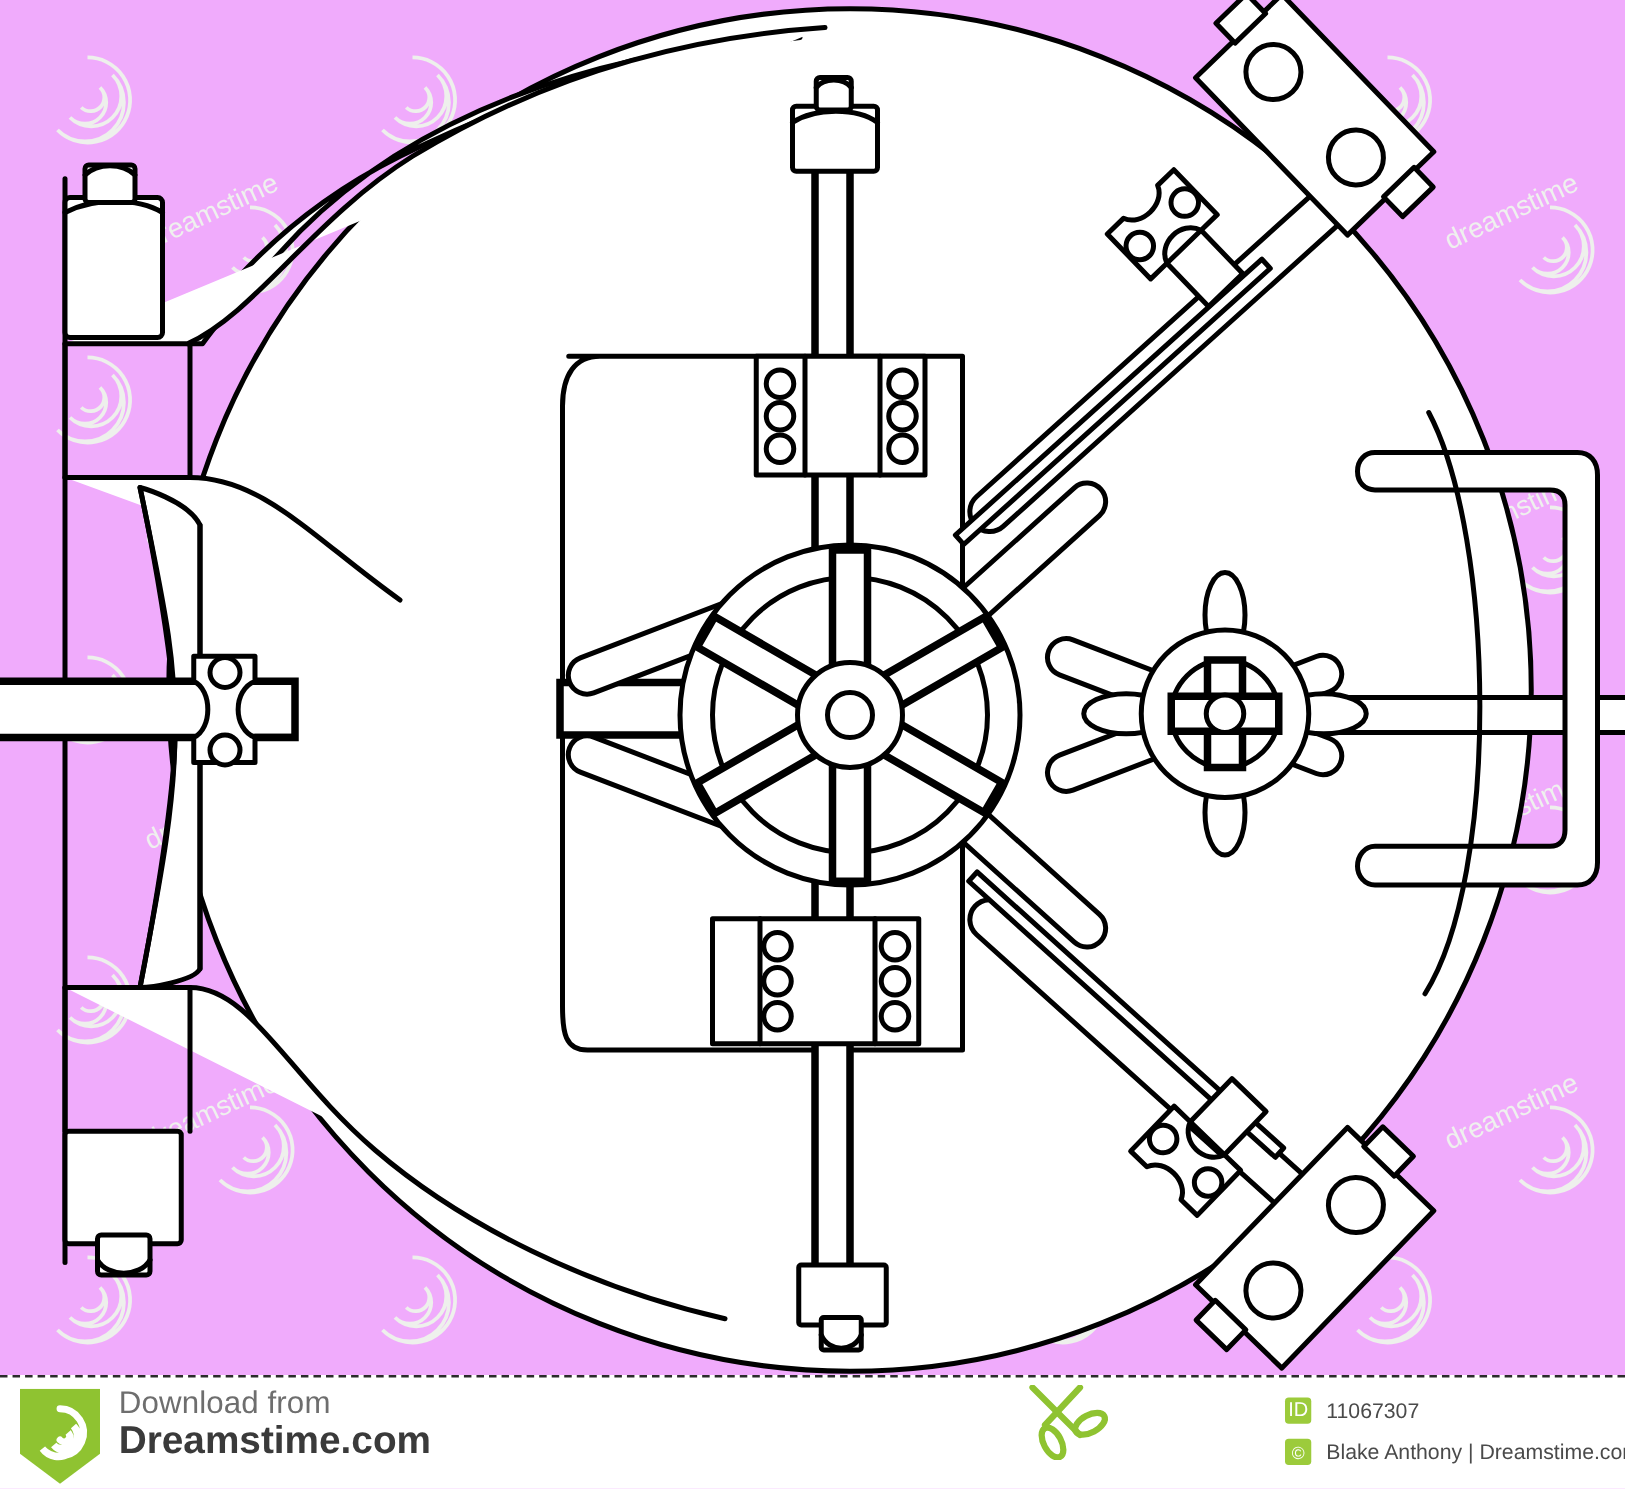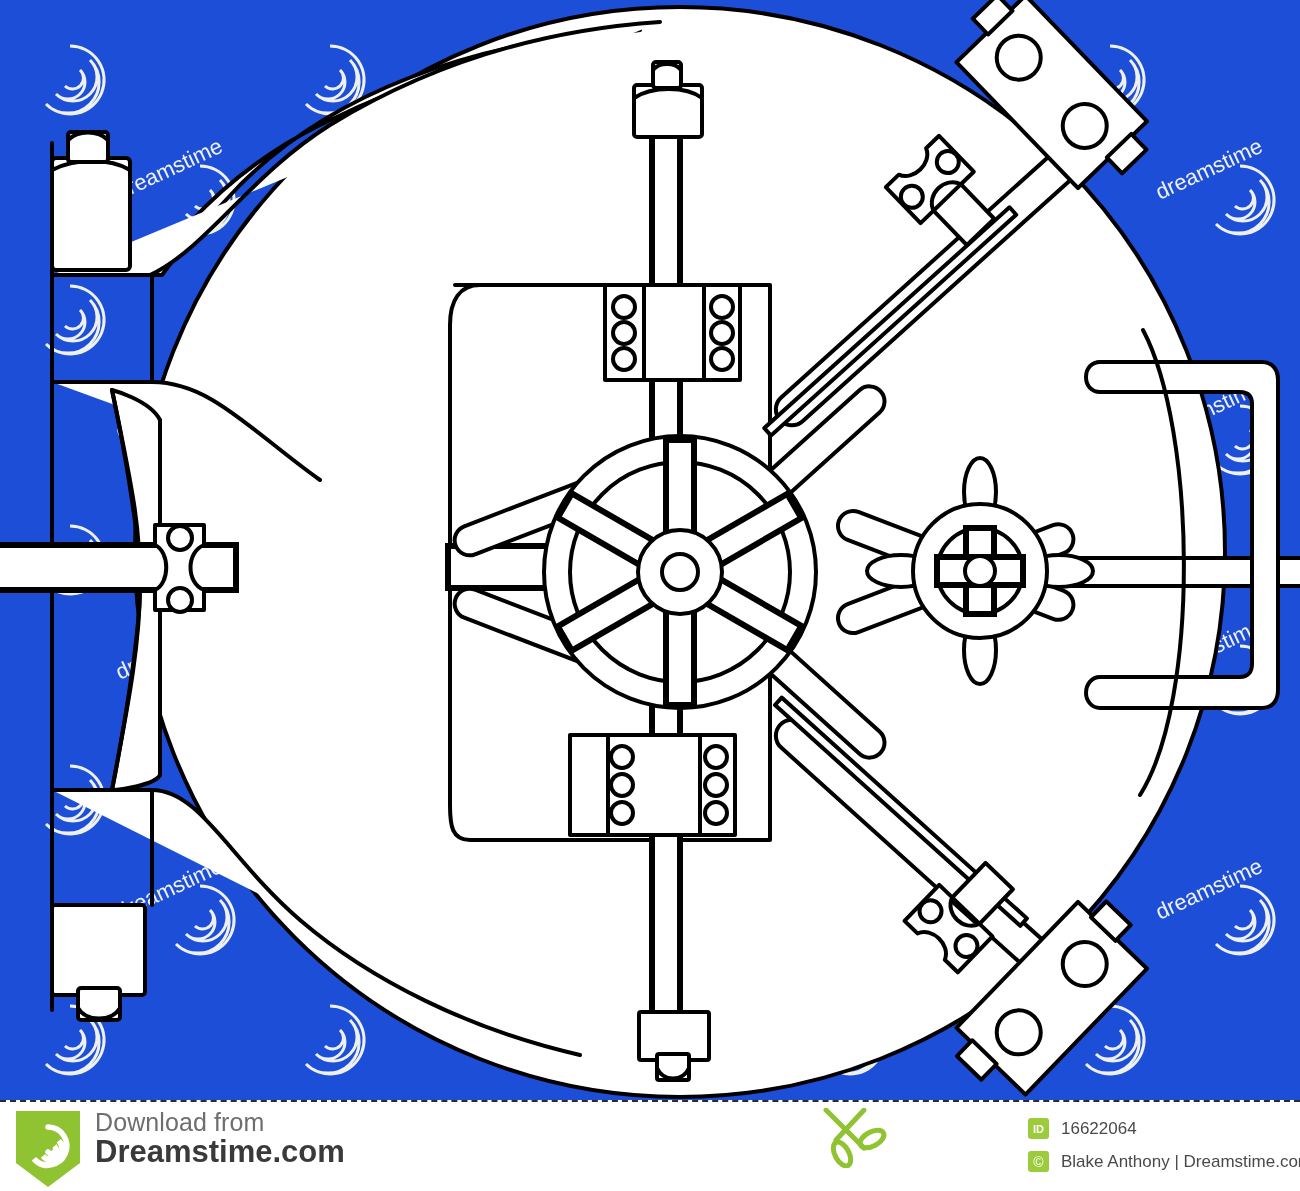--- a/index.html
+++ b/index.html
@@ -12,21 +12,21 @@
     height: 1191px;
     font-family: "Liberation Sans", sans-serif;
     overflow: hidden;
     position: relative;
   }
 
   #stage {
     position: relative;
     width: 1300px;
     height: 1191px;
-    background: #1d4ed8;
+    background: #f0abfc;
   }
 
   
   #artwork {
     position: absolute;
     left: 0;
     top: 0;
     width: 1300px;
     height: 1100px;
     display: block;
@@ -104,22 +104,22 @@
     display: flex;
     align-items: center;
     margin-bottom: 12px;
   }
   .meta-badge {
     width: 21px;
     height: 21px;
     background: #9ccb3b;
     border-radius: 3px;
     color: #ffffff;
-    font-size: 11px;
-    font-weight: bold;
+    font-size: 16px;
+    font-weight: normal;
     display: flex;
     align-items: center;
     justify-content: center;
     flex: none;
   }
   .meta-badge.copy {
     font-size: 14px;
     font-weight: normal;
   }
   .meta-label {
@@ -433,21 +433,21 @@
     <svg class="scissors" viewBox="0 0 80 60">
       <path d="M6 2 L44 40" fill="none" stroke="#8fc331" stroke-width="5" stroke-linecap="round"></path>
       <path d="M44 2 L16 32" fill="none" stroke="#8fc331" stroke-width="5" stroke-linecap="round"></path>
       <ellipse cx="52" cy="31" rx="13" ry="7" fill="none" stroke="#8fc331" stroke-width="5" transform="rotate(-28 52 31)"></ellipse>
       <ellipse cx="22" cy="46" rx="13" ry="7" fill="none" stroke="#8fc331" stroke-width="5" transform="rotate(62 22 46)"></ellipse>
     </svg>
 
     <div class="meta">
       <div class="meta-row">
         <span class="meta-badge">ID</span>
-        <span class="meta-label">16622064</span>
+        <span class="meta-label">11067307</span>
       </div>
       <div class="meta-row">
         <span class="meta-badge copy">©</span>
         <span class="meta-label">Blake Anthony | Dreamstime.com</span>
       </div>
     </div>
 
   </div>
 </div>
 

